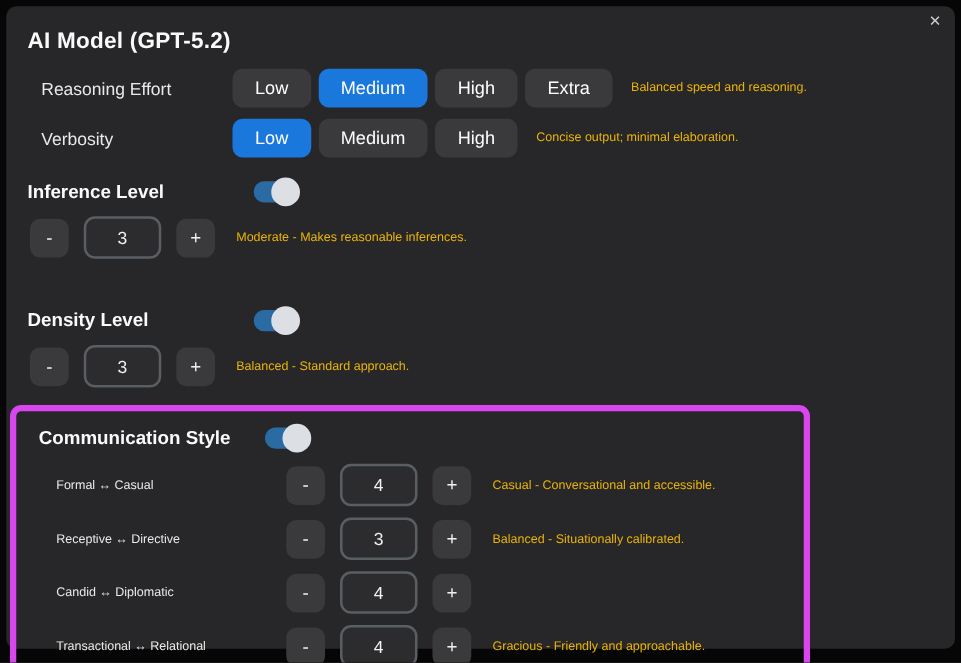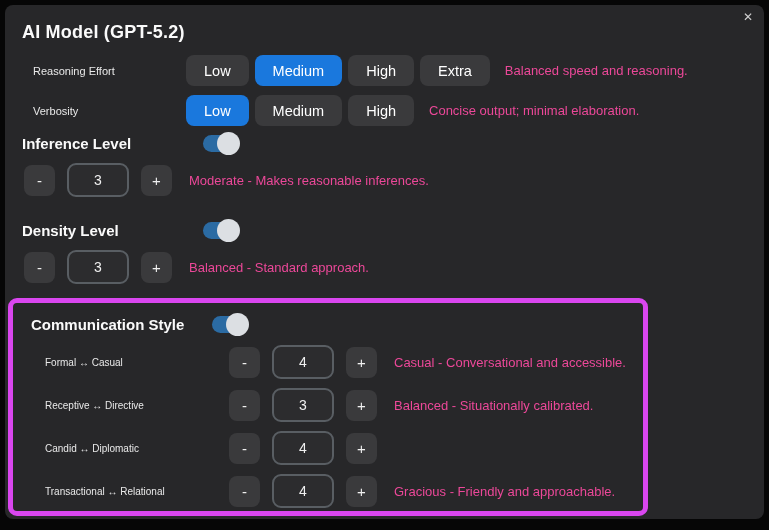--- a/index.html
+++ b/index.html
@@ -33,52 +33,52 @@
     letter-spacing: .2px;
   }
   .seg-row {
     display: flex;
     align-items: center;
     margin-left: 28px;
     height: 31px;
   }
   .seg-row.first { margin-top: 12px; }
   .seg-row.second { margin-top: 9px; }
-  .seg-row .row-label { width: 153px; font-size: 11px; color: #e9e9e9; }
+  .seg-row .row-label { width: 153px; font-size: 14px; color: #e9e9e9; }
   .seg-group { display: flex; gap: 6px; }
   .seg-btn {
     height: 31px;
     padding: 0 18px;
     border: none;
     border-radius: 8px;
     background: #3a3a3c;
     color: #ffffff;
     font-size: 14.5px;
     font-family: "Liberation Sans", sans-serif;
     display: flex;
     align-items: center;
     cursor: pointer;
   }
   .seg-btn.selected { background: #1a78dd; }
-  .desc { color: #ec4899; font-size: 13px; margin-left: 15px; white-space: nowrap; }
+  .desc { color: #eab308; font-size: 10px; margin-left: 15px; white-space: nowrap; }
 
   .section-header {
     display: flex;
     align-items: center;
     margin-left: 17px;
     height: 23px;
   }
   .section-header .section-label {
     width: 181px;
     font-size: 15px;
     font-weight: bold;
     color: #fafafa;
   }
-  .sh-inference { margin-top: 6px; }
-  .sh-density   { margin-top: 22px; }
+  .sh-inference { margin-top: 16px; }
+  .sh-density   { margin-top: 38px; }
   .toggle {
     width: 33px; height: 17px;
     border-radius: 9px;
     background: #2b6ba3;
     position: relative;
     cursor: pointer;
   }
   .toggle .knob {
     position: absolute;
     right: -4px; top: -3px;

